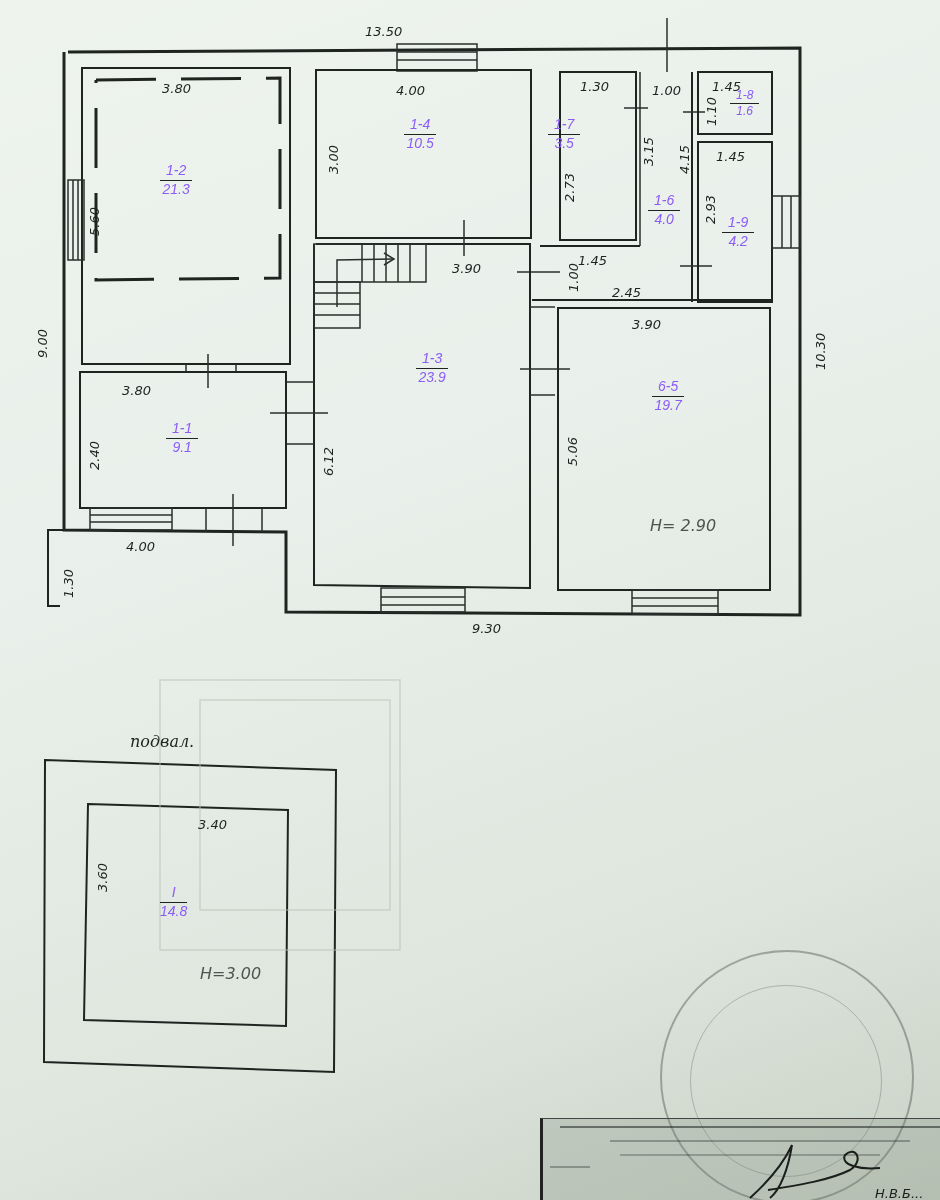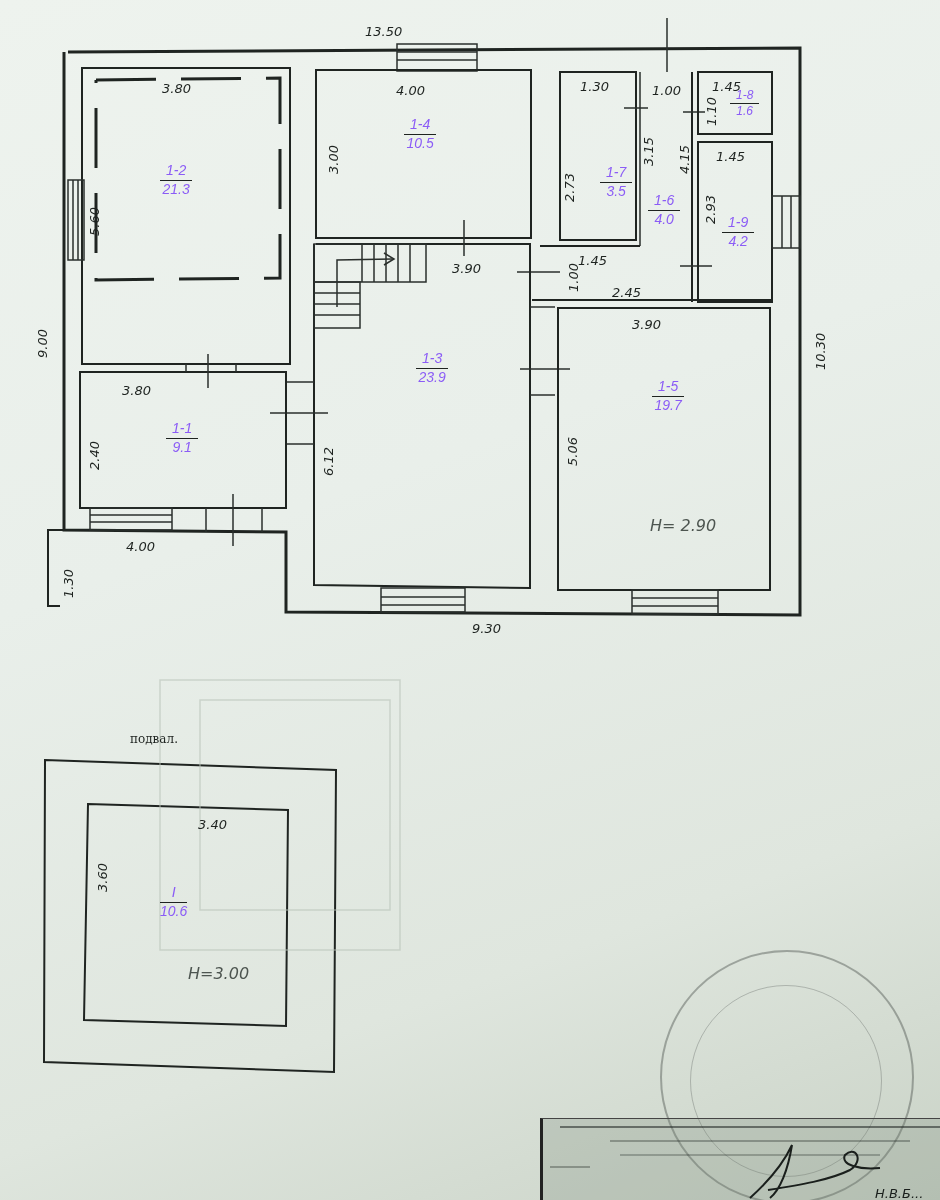--- a/index.html
+++ b/index.html
@@ -19,21 +19,21 @@
     font-size:13px; color:#1e2320; white-space:nowrap; line-height:1;
   }
   .vert { transform:rotate(-90deg); transform-origin:left top; }
   .room {
     position:absolute; text-align:center; font-family:Liberation Sans, sans-serif;
     font-style:italic; font-size:14px; color:#8b5cf6; line-height:1.25;
   }
   .room .id { display:block; border-bottom:1.5px solid #1e2320; padding:0 6px; }
   .room .area { display:block; }
   .height { position:absolute; font-family:"DejaVu Sans", sans-serif; font-style:italic; font-size:16px; color:#4d5550; }
-  .caption { position:absolute; font-family:"DejaVu Serif", serif; font-size:12px; color:#1e2320; }
+  .caption { position:absolute; font-family:"DejaVu Serif", serif; font-style:italic; font-size:16px; color:#1e2320; }
   .stamp-box {
     position:absolute; left:540px; top:1118px; width:420px; height:100px;
     border-left:3px solid #222; border-top:1px solid #444;
     background:rgba(120,135,120,0.25);
   }
   .stamp-line { position:absolute; height:2px; background:rgba(30,35,32,0.55); }
   .seal {
     position:absolute; left:660px; top:950px; width:250px; height:250px; border-radius:50%;
     border:2px solid rgba(40,45,42,0.35);
   }
@@ -172,21 +172,21 @@
 
 <span class="lbl" style="left:396px;top:84px;">4.00</span>
 <span class="lbl vert" style="left:327px;top:174px;">3.00</span>
 <div class="room" style="left:404px;top:116px;">
   <span class="id">1-4</span>
   <span class="area">10.5</span>
 </div>
 
 <span class="lbl" style="left:580px;top:80px;">1.30</span>
 <span class="lbl vert" style="left:563px;top:202px;">2.73</span>
-<div class="room" style="left:600px;top:116px;margin-top:48px;">
+<div class="room" style="left:548px;top:116px;">
   <span class="id">1-7</span>
   <span class="area">3.5</span>
 </div>
 
 <span class="lbl" style="left:652px;top:84px;">1.00</span>
 <span class="lbl vert" style="left:642px;top:166px;">3.15</span>
 <span class="lbl vert" style="left:678px;top:174px;">4.15</span>
 <div class="room" style="left:648px;top:192px;">
   <span class="id">1-6</span>
   <span class="area">4.0</span>
@@ -212,40 +212,40 @@
 <span class="lbl" style="left:452px;top:262px;">3.90</span>
 <span class="lbl vert" style="left:322px;top:476px;">6.12</span>
 <div class="room" style="left:416px;top:350px;">
   <span class="id">1-3</span>
   <span class="area">23.9</span>
 </div>
 
 <span class="lbl" style="left:632px;top:318px;">3.90</span>
 <span class="lbl vert" style="left:566px;top:466px;">5.06</span>
 <div class="room" style="left:652px;top:378px;">
-  <span class="id">1-5</span>
+  <span class="id">6-5</span>
   <span class="area">19.7</span>
 </div>
 <span class="height" style="left:650px;top:516px;">H= 2.90</span>
 
 <span class="lbl" style="left:122px;top:384px;">3.80</span>
 <span class="lbl vert" style="left:88px;top:470px;">2.40</span>
 <div class="room" style="left:166px;top:420px;">
   <span class="id">1-1</span>
   <span class="area">9.1</span>
 </div>
 
 <span class="caption" style="left:130px;top:732px;">подвал.</span>
 <span class="lbl" style="left:198px;top:818px;">3.40</span>
 <span class="lbl vert" style="left:96px;top:892px;">3.60</span>
 <div class="room" style="left:160px;top:884px;">
   <span class="id">I</span>
-  <span class="area">10.6</span>
-</div>
-<span class="height" style="left:188px;top:964px;">H=3.00</span>
+  <span class="area">14.8</span>
+</div>
+<span class="height" style="left:200px;top:964px;">H=3.00</span>
 
 <div class="stamp-box"></div>
 <div class="stamp-line" style="left:560px;top:1126px;width:380px;"></div>
 <div class="stamp-line" style="left:610px;top:1140px;width:300px;opacity:0.6;"></div>
 <div class="stamp-line" style="left:620px;top:1154px;width:260px;opacity:0.5;"></div>
 <div class="stamp-line" style="left:550px;top:1166px;width:40px;opacity:0.6;"></div>
 <svg style="position:absolute;left:740px;top:1140px;" width="200" height="60">
   <path d="M10,58 C30,40 45,20 52,5 C48,30 40,50 30,58 M28,50 C60,45 90,40 110,30 C125,20 115,5 105,15 C100,25 120,30 140,28" stroke="#1a1f1c" stroke-width="2" fill="none"></path>
   <text x="135" y="58" font-family="DejaVu Sans, sans-serif" font-style="italic" font-size="13" fill="#1a1f1c">Н.В.Б...</text>
 </svg>

